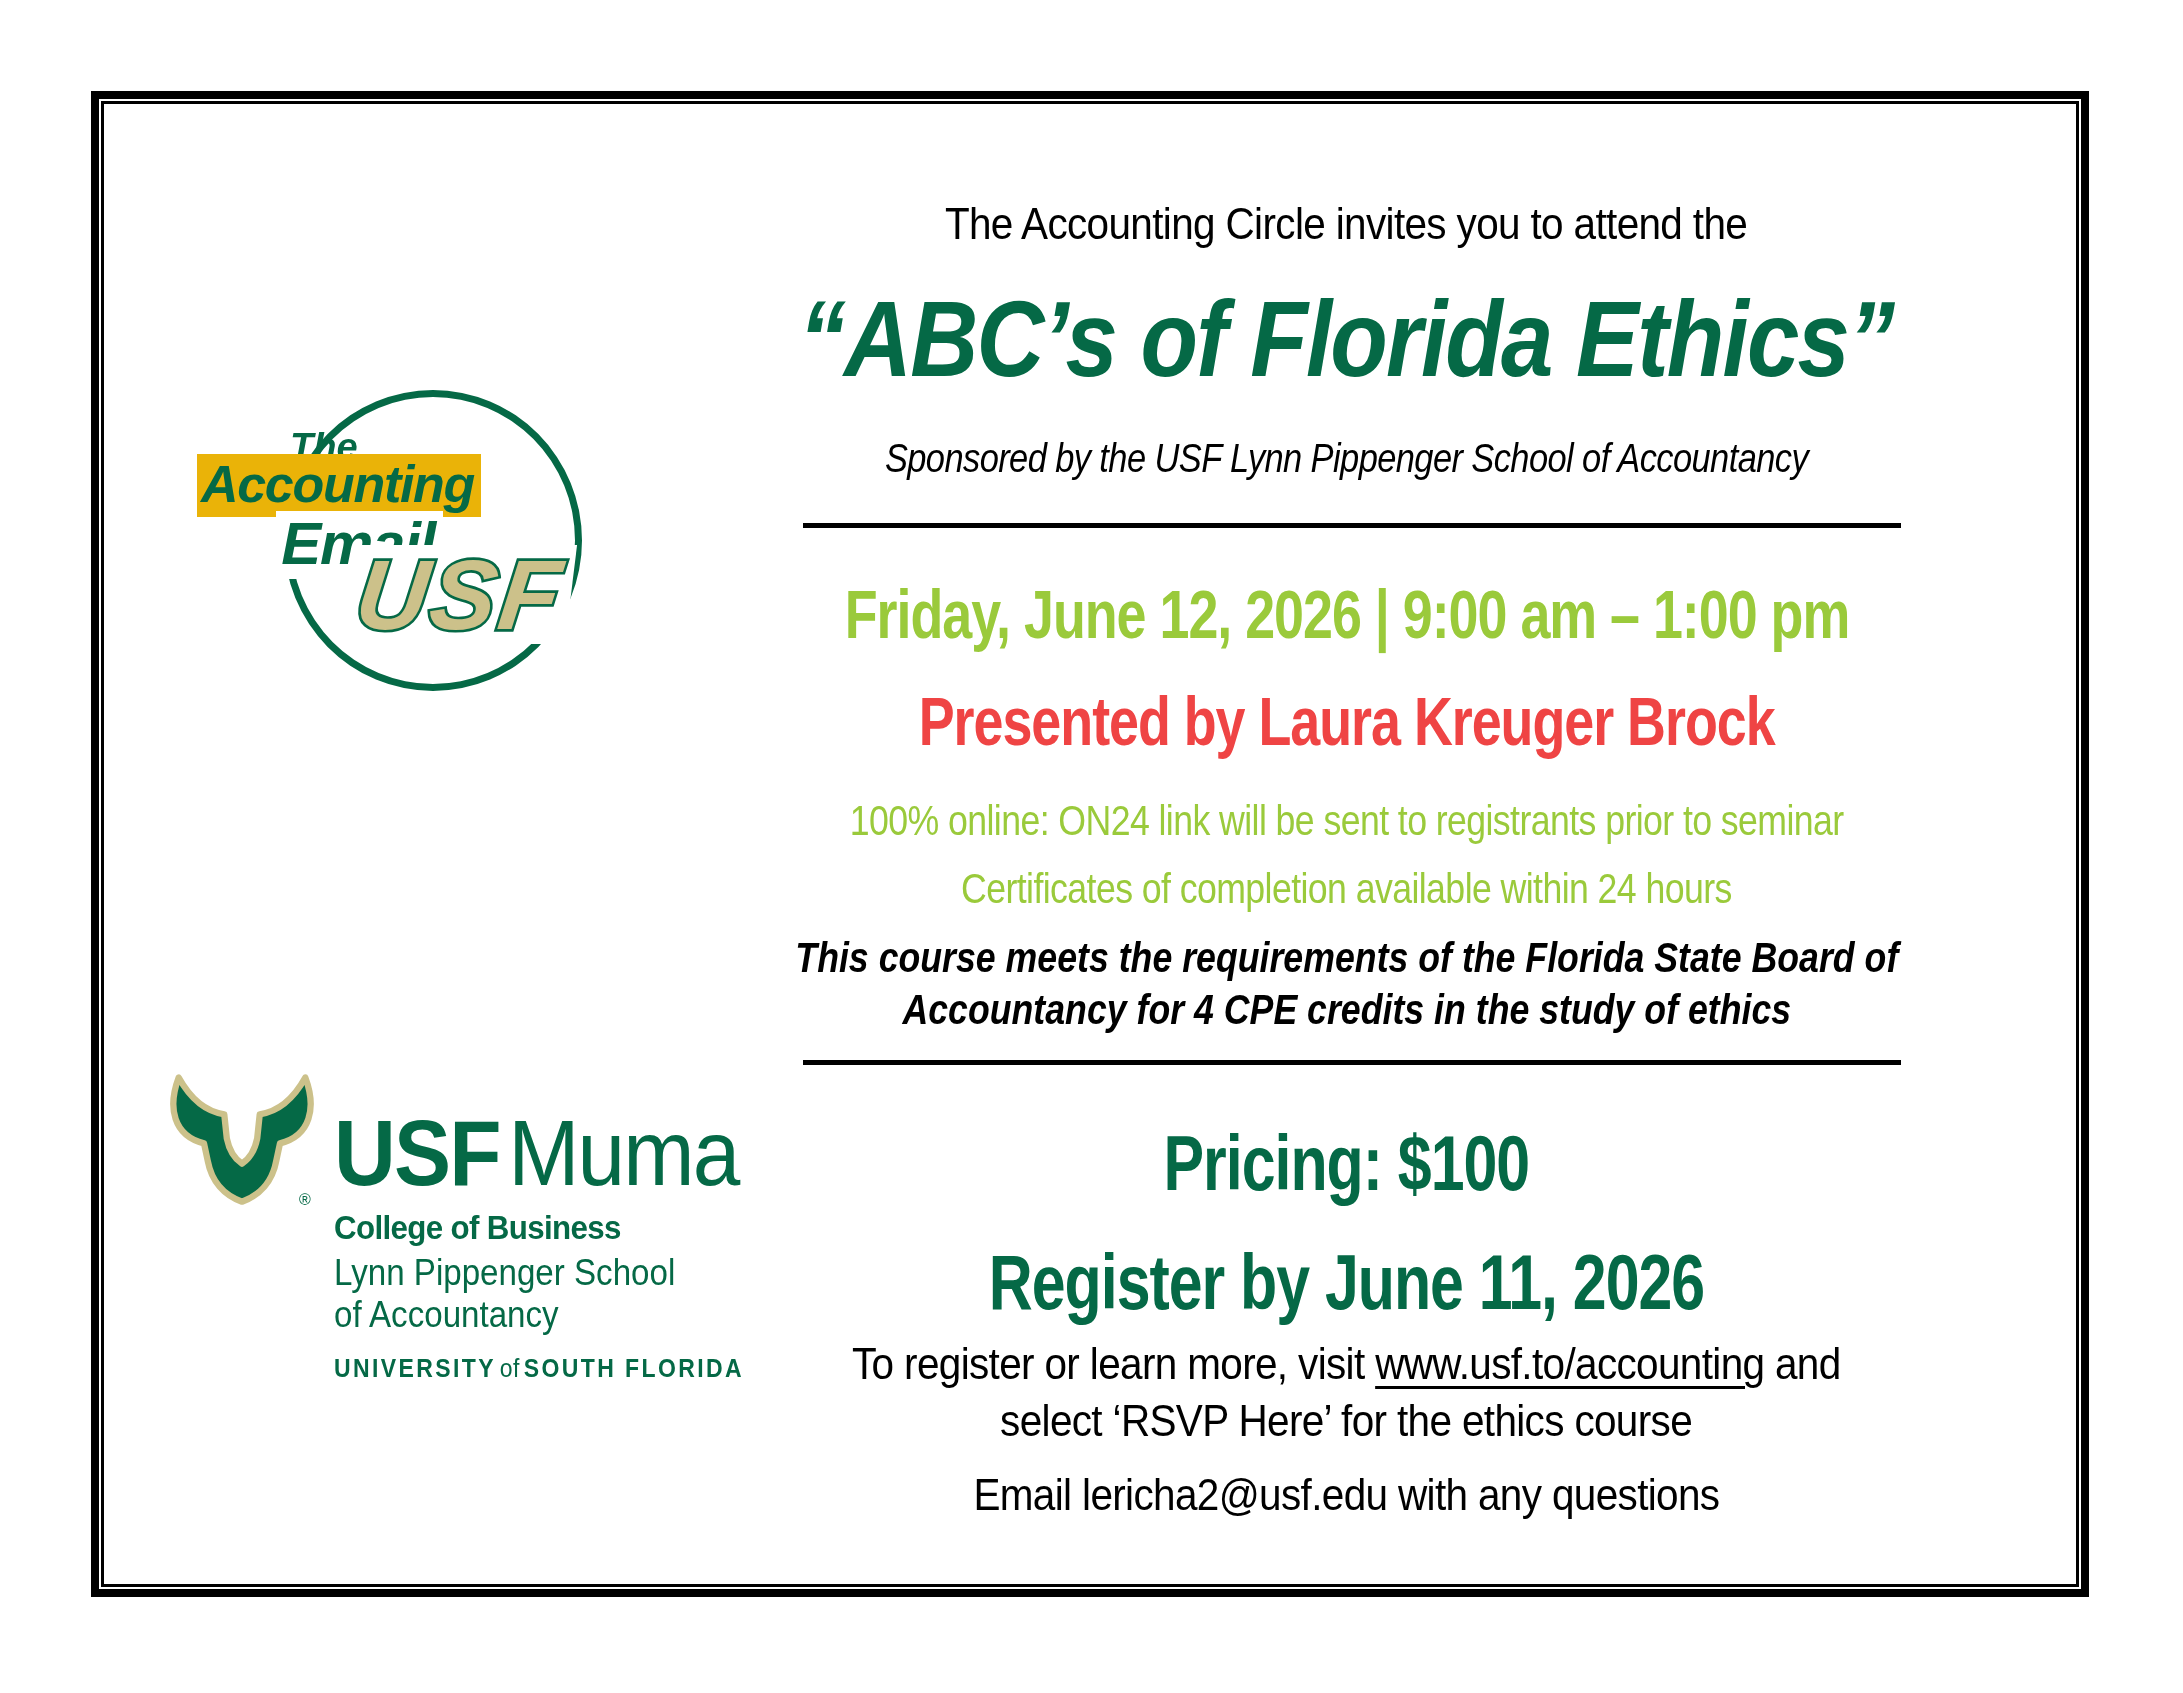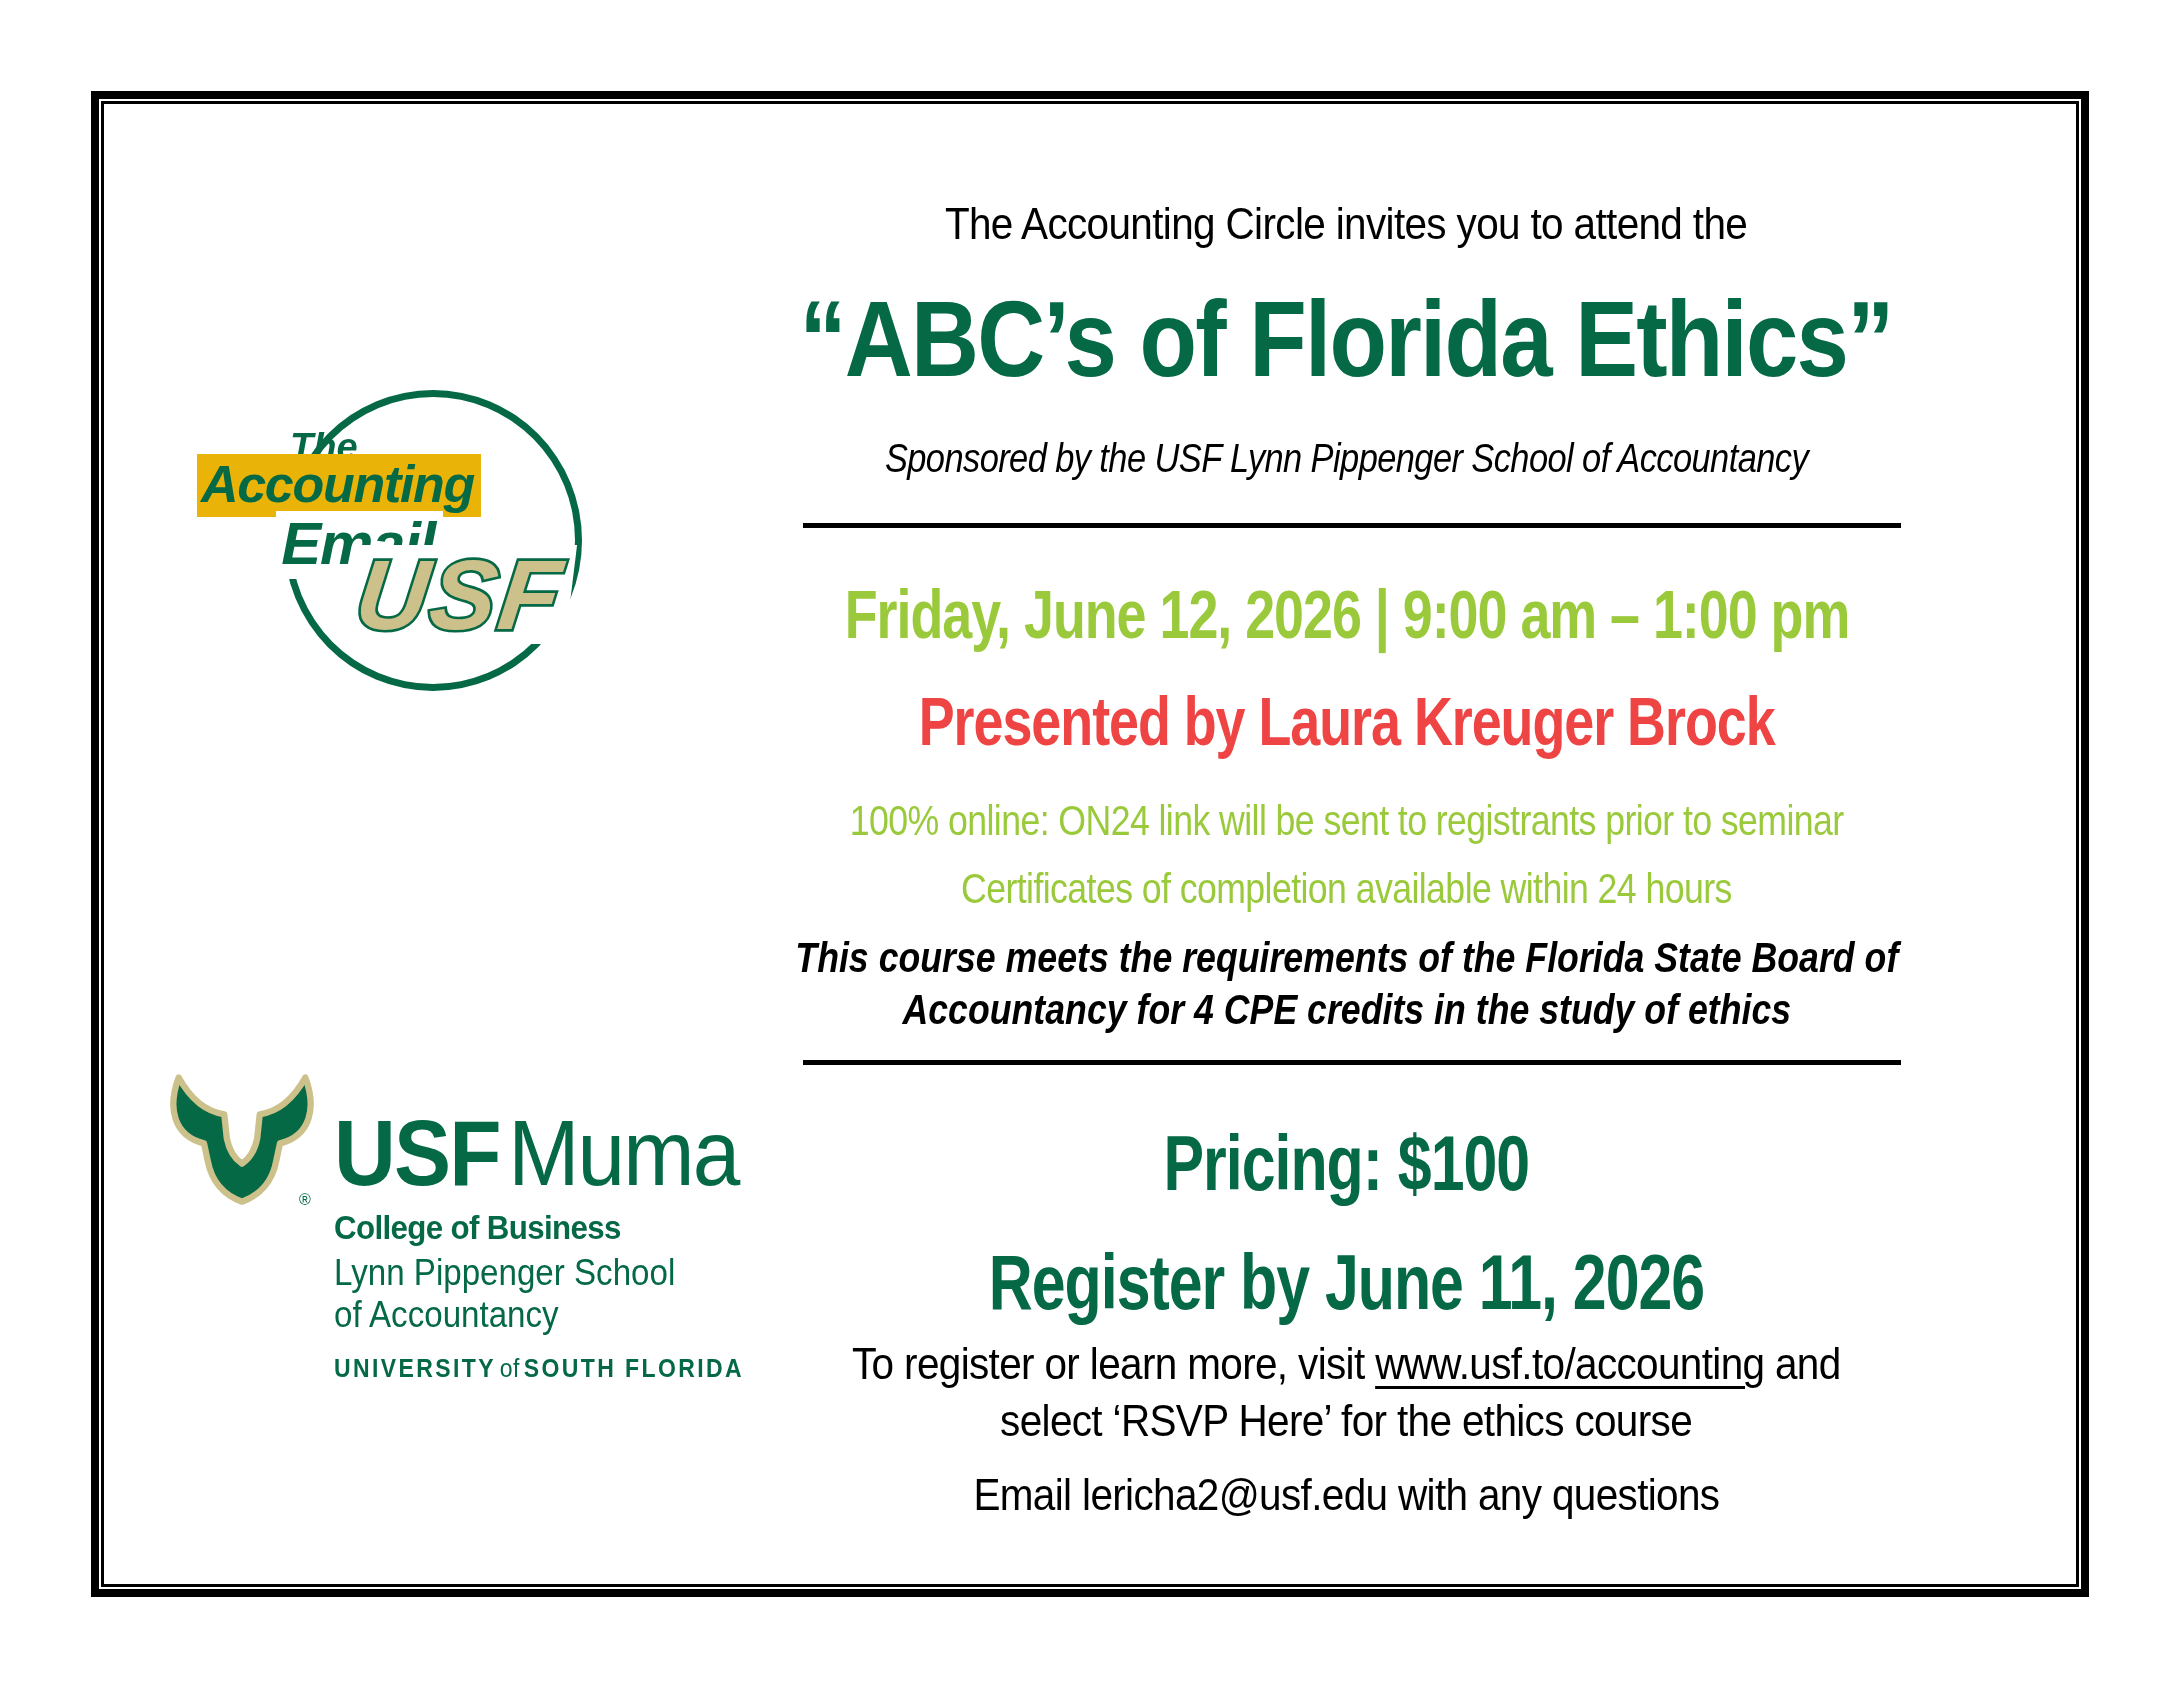--- a/index.html
+++ b/index.html
@@ -11,21 +11,21 @@
   .frame{position:absolute;left:91px;top:91px;width:1998px;height:1506px;
          border:8.6px solid #000;box-sizing:border-box;}
   .frame-inner{position:absolute;left:2px;top:2px;right:2px;bottom:2px;border:3.3px solid #000;}
   
   .main{position:absolute;left:652px;top:0;width:1389px;height:1693px;}
   .line{position:absolute;left:0;right:0;text-align:center;white-space:nowrap;line-height:1;}
   .squeeze{display:inline-block;transform:scaleX(0.92);transform-origin:center;}
   .sq85{display:inline-block;transform:scaleX(0.85);transform-origin:center;}
   .sq78{display:inline-block;transform:scaleX(0.78);transform-origin:center;}
   .intro{top:202px;font-size:44px;letter-spacing:-0.7px;}
-  .headline{top:286px;font-size:107px;font-weight:800;color:#056946;letter-spacing:-2px;}
+  .headline{top:286px;font-size:107px;font-weight:800;color:#056946;letter-spacing:-2px;font-style:italic;}
   .headline .squeeze{transform:scaleX(0.88);}
   .sponsor{top:438px;font-size:41px;font-style:italic;letter-spacing:-0.7px;}
   .sponsor .squeeze{transform:scaleX(0.84);}
   .rule{position:absolute;left:151px;width:1098px;height:4.6px;background:#000;}
   .rule1{top:523px;}
   .rule2{top:1060px;}
   .datetime{top:580px;font-size:69px;font-weight:700;color:#9ACA3B;letter-spacing:-1.3px;}
   .presenter{top:687px;font-size:69px;font-weight:700;color:#ef4444;letter-spacing:-1.3px;}
   .note1{top:800px;font-size:42px;color:#9ACA3B;letter-spacing:-0.7px;}
   .note2{top:868px;font-size:42px;color:#9ACA3B;letter-spacing:-0.7px;}

